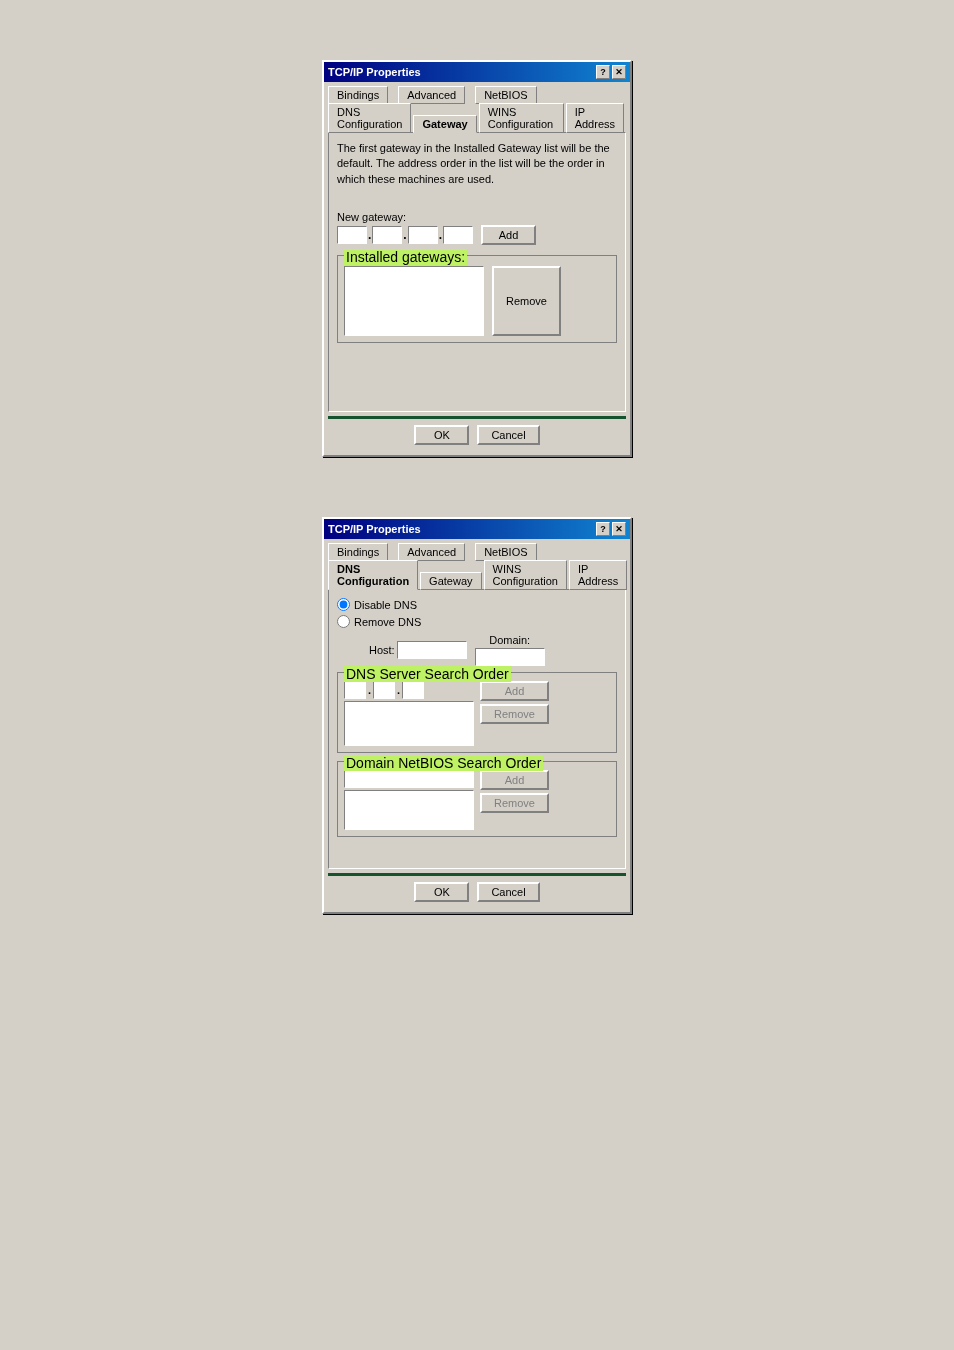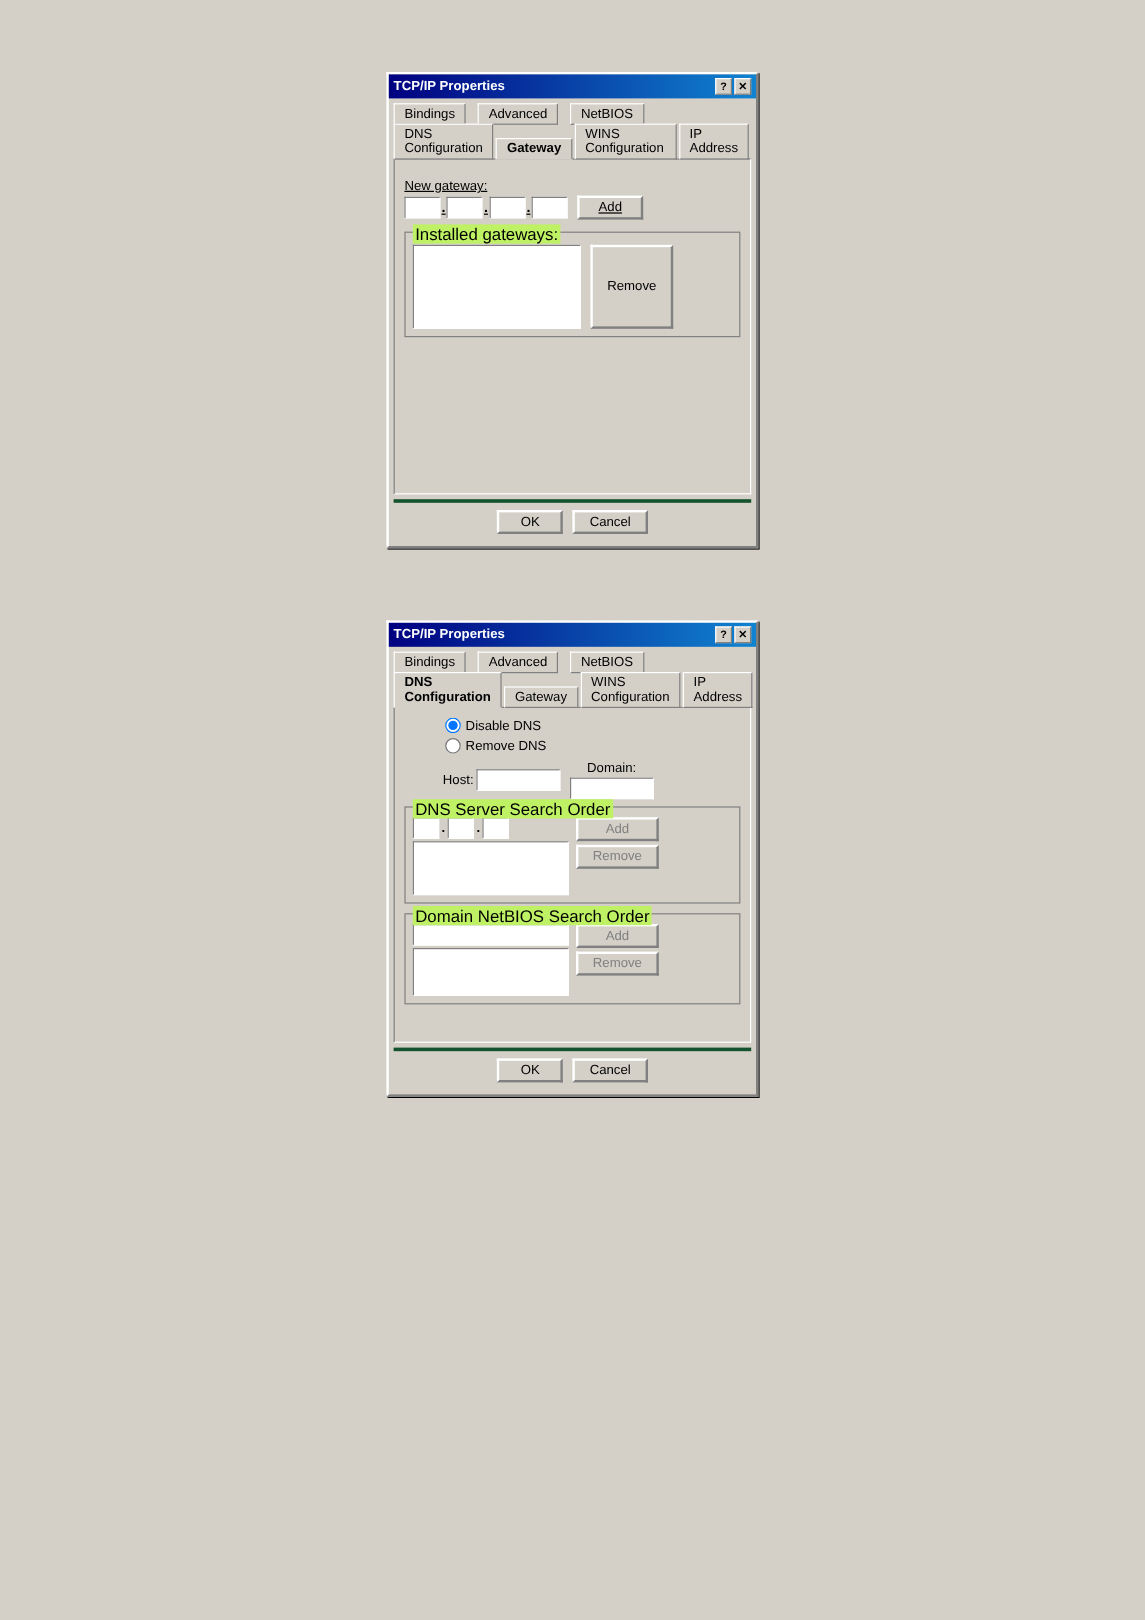--- a/index.html
+++ b/index.html
@@ -188,21 +188,20 @@
       border-top: 3px solid #14532d;
       margin-top: 4px;
     }
 
     .radio-label {
       display: flex;
       align-items: center;
       gap: 4px;
       font-size: 11px;
       cursor: pointer;
-      margin-left: 34px;
     }
   </style>
 </head>
 <body>
 
 <div class="dialog">
   <div class="title-bar">
     <span>TCP/IP Properties</span>
     <div class="title-bar-buttons">
       <div class="title-btn">?</div>
@@ -221,22 +220,23 @@
     </div>
 
     <div class="tabs-row">
       <div class="tab">DNS Configuration</div>
       <div class="tab active">Gateway</div>
       <div class="tab">WINS Configuration</div>
       <div class="tab">IP Address</div>
     </div>
 
     <div class="tab-panel">
-
-      <div style="margin-top: 8px; text-decoration: underline;">
+      <p class="desc-text">The first gateway in the Installed Gateway list will be the default. The address order in the list will be the order in which these machines are used.</p>
+
+      <div style="margin-top: 24px;">
         <div class="section-label">New gateway:</div>
         <div style="display: flex; align-items: center; gap: 8px; margin-top: 2px;">
           <div class="ip-input-row">
             <input class="ip-segment text-input" type="text" value="" style="">
             <span class="ip-dot">.</span>
             <input class="ip-segment text-input" type="text" value="" style="">
             <span class="ip-dot">.</span>
             <input class="ip-segment text-input" type="text" value="" style="">
             <span class="ip-dot">.</span>
             <input class="ip-segment text-input" type="text" value="" style="">

